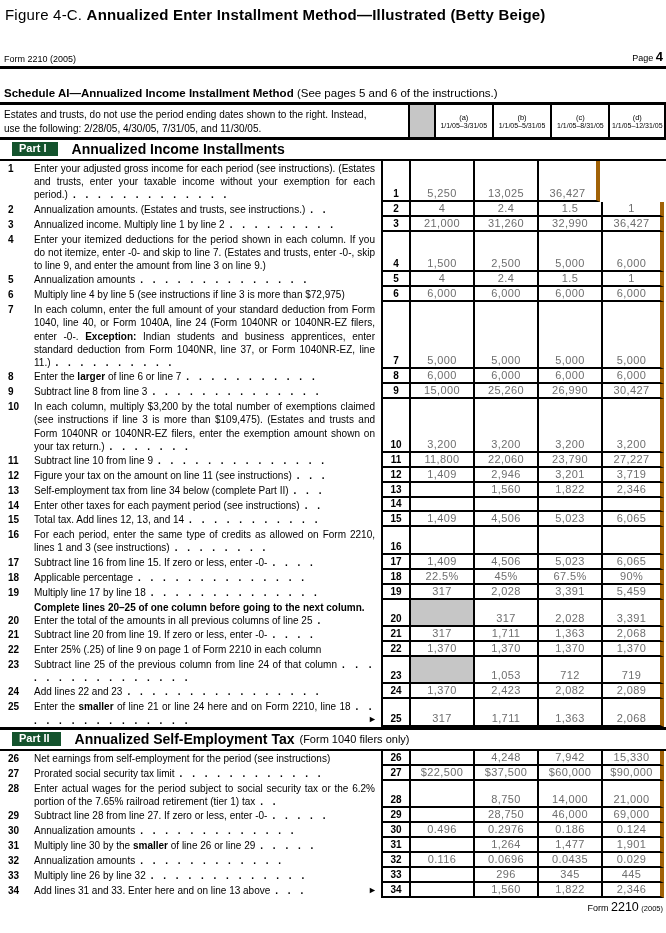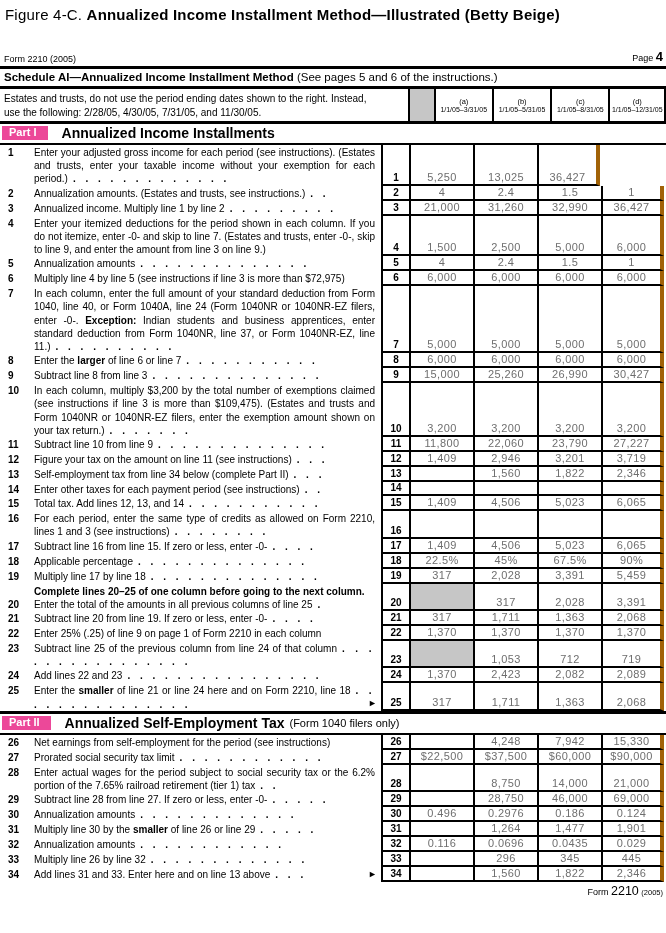--- a/index.html
+++ b/index.html
@@ -10,36 +10,36 @@
   .fig-title { padding:6px 2px 0 5px; font-size:15px; letter-spacing:0.2px; }
   .fig-title .b { font-weight:bold; }
   .gap { height:26px; }
   
   .formline { display:flex; justify-content:space-between; align-items:flex-end;
               padding:0 3px 2px 4px; border-bottom:3px solid #000; }
   .formline .fno { font-size:9px; }
   .formline .pg  { font-size:9px; }
   .formline .pg .num { font-size:13px; font-weight:bold; }
   
-  .schedrow { padding:2px 4px 3px 4px; font-size:11.5px; border-bottom:3px solid #000; }
+  .schedrow { padding:18px 4px 3px 4px; font-size:11.5px; border-bottom:3px solid #000; }
   .schedrow .b { font-weight:bold; }
   
   .headrow { display:flex; align-items:stretch; }
   .hdesc  { width:446px; padding:3px 30px 2px 4px; font-size:10px; line-height:13.5px; }
   .hshade { width:28px; background:#c6c6c6; border-left:2px solid #000; }
   .hcell  { width:64px; border-left:2px solid #000; display:flex; flex-direction:column;
             justify-content:center; text-align:center; }
   .hcell:last-child { width:63px; border-right:2px solid #000; }
   .hletter { font-size:7.5px; }
   .hdates  { font-size:7px; }
   
   .partbar { display:flex; align-items:center; border-top:3px solid #000;
              border-bottom:2px solid #000; padding:1px 0 2px 0; }
-  .plabel { background:#ec4899; color:#fff; font-weight:bold; font-size:11px;
-            padding:0 11px 2px 7px; margin-left:2px; }
+  .plabel { background:#14532d; color:#fff; font-weight:bold; font-size:11px;
+            padding:0 11px 2px 7px; margin-left:12px; }
   .ptitle { font-weight:bold; font-size:14px; margin-left:14px; }
   .psub   { font-size:11px; margin-left:5px; }
   
   .row   { display:flex; align-items:stretch; min-height:14px; }
   .desc  { width:381px; padding:1px 6px 0 8px; font-size:10px; line-height:13.2px;
            text-align:justify; position:relative; }
   .note  { font-weight:bold; margin-left:26px; }
   .dline { display:flex; }
   .dnum  { width:20px; font-weight:bold; flex:none; }
   .dtext { flex:1; margin-left:6px; }
@@ -58,21 +58,21 @@
   .footrow .fbig { font-size:12.5px; font-weight:normal; }
   .footrow .fyr  { font-size:7.5px; }
 </style>
 </head>
 <body>
 
 <div id="page">
 
   <div class="fig-title">
     <span>Figure 4-C.</span>
-    <span class="b">Annualized Income Installment Method—Illustrated (Betty Beige)</span>
+    <span class="b">Annualized Enter Installment Method—Illustrated (Betty Beige)</span>
   </div>
 
   <div class="gap"></div>
 
   <div class="formline">
     <span class="fno">Form 2210 (2005)</span>
     <span class="pg">
       <span>Page</span>
       <span class="num">4</span>
     </span>

